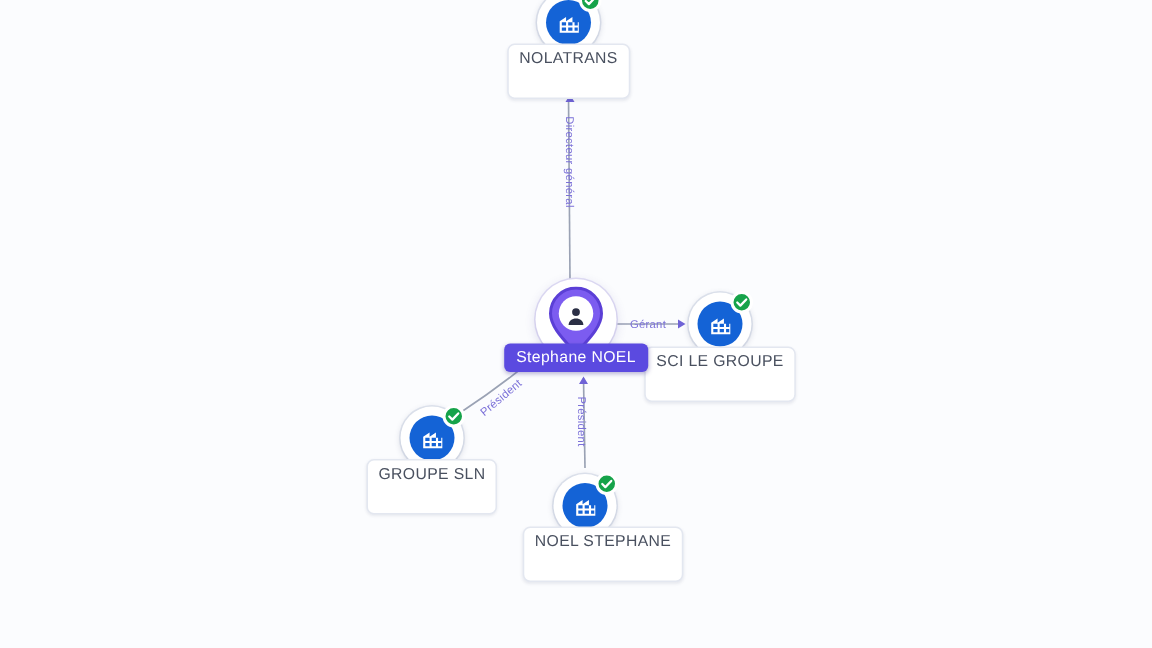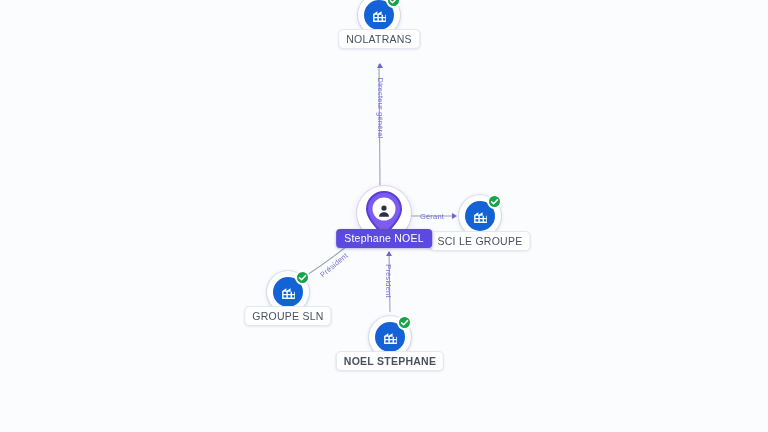--- a/index.html
+++ b/index.html
@@ -61,21 +61,21 @@
   .check-badge svg { display: block; }
 
   .node-label {
     position: absolute;
     transform: translateX(-50%);
     white-space: nowrap;
     background: #ffffff;
     color: #49505f;
     font-size: 10.5px;
     letter-spacing: .25px;
-    padding: 3px 7px 3px 7px;
+    padding: 3px 7px 20px 7px;
     border-radius: 5px;
     border: 1px solid #e3e7f0;
     box-shadow: 0 1px 2px rgba(60,70,110,.10);
   }
 
   
   .person-node {
     position: absolute;
     width: 0; height: 0;
   }
@@ -225,21 +225,21 @@
         <svg width="17" height="17" viewBox="0 0 24 24" fill="#ffffff">
           <path d="M3 21V10l6-4v4l6-4v5h6v10H3zm2-2h4v-3H5v3zm0-5h4v-3H5v3zm6 5h4v-3h-4v3zm0-5h4v-3h-4v3zm6 5h3v-3h-3v3zm0-5h3v-3h-3v3z"></path>
         </svg>
       </div>
       <div class="check-badge">
         <svg width="9" height="9" viewBox="0 0 24 24" fill="none" stroke="#ffffff" stroke-width="4" stroke-linecap="round" stroke-linejoin="round">
           <path d="M4 12.5l5.5 5.5L20 7"></path>
         </svg>
       </div>
     </div>
-    <div class="node-label" style="left:0px; top:14px;font-weight:bold;">NOEL STEPHANE</div>
+    <div class="node-label" style="left:12px; top:14px;">NOEL STEPHANE</div>
   </div>
 
   <div class="person-node" style="left:384px; top:213px;">
     <div class="person-halo"></div>
     <div class="person-pin">
       <svg width="38" height="46" viewBox="0 0 38 46" xmlns="http://www.w3.org/2000/svg">
         <path d="M19 1 C9.6 1 2 8.6 2 18 C2 27.5 12 36.5 19 44.5 C26 36.5 36 27.5 36 18 C36 8.6 28.4 1 19 1 Z" fill="#7c5cf0" stroke="#5b3fd6" stroke-width="2"></path>
         <circle cx="19" cy="18" r="11.5" fill="#ffffff"></circle>
       </svg>
     </div>

